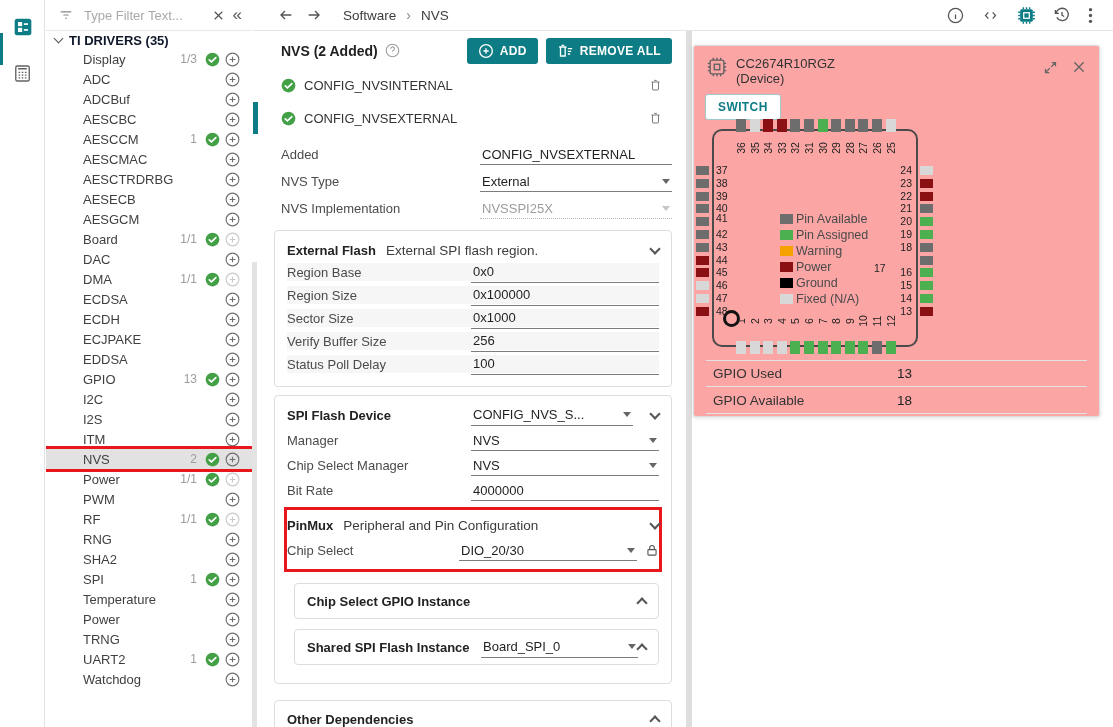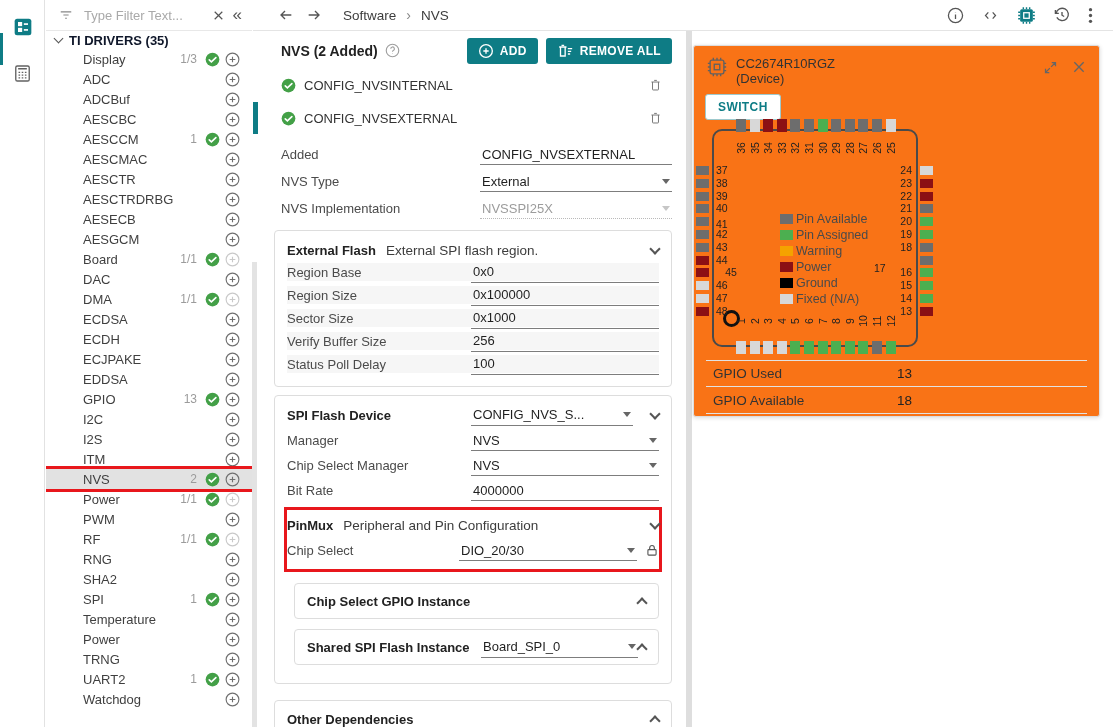--- a/index.html
+++ b/index.html
@@ -65,21 +65,21 @@
   .chev.up{transform:rotate(-135deg);margin-top:4px;}
   .card .frow{height:25px;}
   .card .frow.shaded{background:#f6f6f6;height:18px;margin-bottom:5px;}
   .pinmux{outline:3px solid #e8171c;margin:7px 0 14px;padding:2px 0 6px;}
   .subcard{border:1px solid #ddd;border-radius:4px;height:36px;display:flex;align-items:center;padding:0 12px;margin:10px 0 10px 7px;}
   .subcard .card-title{flex-shrink:0;}
   .othercard{margin-top:16px;}
   .othercard .card-hdr{height:24px;}
   
   .devcard{position:absolute;left:440px;top:45px;width:407px;height:372px;border:1px solid #ddd;border-radius:3px;
-    box-shadow:0 1px 4px rgba(0,0,0,.14);background:#f97316;}
+    box-shadow:0 1px 4px rgba(0,0,0,.14);background:#fca5a5;}
   .dev-hdr{display:flex;padding:10px 12px 0 12px;align-items:flex-start;}
   .dev-title{margin-left:8px;line-height:15px;color:#333;}
   .dev-actions{margin-left:auto;display:flex;gap:13px;align-items:center;padding-top:3px;}
   .dev-actions span{display:flex;}
   .switch-btn{margin:8px 0 0 11px;border:1px solid #9ec9cd;color:#0e7c85;font-weight:bold;font-size:12px;background:#fff;
     border-radius:3px;padding:5px 12px;letter-spacing:.4px;cursor:pointer;font-family:"Liberation Sans",sans-serif;}
   .diagram{position:absolute;left:0;top:70px;width:100%;height:244px;}
   .outline{position:absolute;left:18px;top:13px;width:206px;height:218px;border:2px solid #4a4a4a;border-radius:10px;}
   .pin{position:absolute;}
   .pnum{position:absolute;font-size:10.5px;color:#222;line-height:12px;}
@@ -192,29 +192,20 @@
           </span>
           <span class="ic">
             <svg width="15" height="15" viewBox="0 0 24 24" fill="none" stroke="#6f6f6f" stroke-width="1.8">
               <circle cx="12" cy="12" r="10.2"></circle>
               <path d="M12 7.5v9M7.5 12h9"></path>
             </svg>
           </span>
         </div>
         <div class="titem">
           <span class="lbl">AESCMAC</span>
-          <span class="ic">
-            <svg width="15" height="15" viewBox="0 0 24 24" fill="none" stroke="#6f6f6f" stroke-width="1.8">
-              <circle cx="12" cy="12" r="10.2"></circle>
-              <path d="M12 7.5v9M7.5 12h9"></path>
-            </svg>
-          </span>
-        </div>
-        <div class="titem">
-          <span class="lbl">AESCTR</span>
           <span class="ic">
             <svg width="15" height="15" viewBox="0 0 24 24" fill="none" stroke="#6f6f6f" stroke-width="1.8">
               <circle cx="12" cy="12" r="10.2"></circle>
               <path d="M12 7.5v9M7.5 12h9"></path>
             </svg>
           </span>
         </div>
         <div class="titem">
           <span class="lbl">AESCTRDRBG</span>
           <span class="ic">
@@ -854,21 +845,21 @@
         <div class="pnum rot" style="left: 79.8px; top: 193px; width: 16px; height: 24px;">4</div>
         <div class="pin" style="left: 2px; top: 88.4px; width: 13px; height: 9px; background: rgb(109, 109, 109);"></div>
         <div class="pnum" style="left: 22px; top: 86.4px; width: 30px; height: 12px;">40</div>
         <div class="pin" style="left: 226px; top: 88.4px; width: 13px; height: 9px; background: rgb(109, 109, 109);"></div>
         <div class="pnum" style="left: 180px; top: 86.4px; width: 38px; height: 12px; text-align: right;">21</div>
         <div class="pin" style="left: 96.4px; top: 3px; width: 10px; height: 13px; background: rgb(109, 109, 109);"></div>
         <div class="pnum rot" style="left: 93.4px; top: 20px; width: 16px; height: 24px;">32</div>
         <div class="pin" style="left: 96.4px; top: 225px; width: 10px; height: 13px; background: rgb(76, 175, 80);"></div>
         <div class="pnum rot" style="left: 93.4px; top: 193px; width: 16px; height: 24px;">5</div>
         <div class="pin" style="left: 2px; top: 101.2px; width: 13px; height: 9px; background: rgb(109, 109, 109);"></div>
-        <div class="pnum" style="left: 22px; top: 102px; width: 30px; height: 12px;">41</div>
+        <div class="pnum" style="left: 22px; top: 96px; width: 30px; height: 12px;">41</div>
         <div class="pin" style="left: 226px; top: 101.2px; width: 13px; height: 9px; background: rgb(76, 175, 80);"></div>
         <div class="pnum" style="left: 180px; top: 99.2px; width: 38px; height: 12px; text-align: right;">20</div>
         <div class="pin" style="left: 110px; top: 3px; width: 10px; height: 13px; background: rgb(109, 109, 109);"></div>
         <div class="pnum rot" style="left: 107px; top: 20px; width: 16px; height: 24px;">31</div>
         <div class="pin" style="left: 110px; top: 225px; width: 10px; height: 13px; background: rgb(76, 175, 80);"></div>
         <div class="pnum rot" style="left: 107px; top: 193px; width: 16px; height: 24px;">6</div>
         <div class="pin" style="left: 2px; top: 114px; width: 13px; height: 9px; background: rgb(109, 109, 109);"></div>
         <div class="pnum" style="left: 22px; top: 112px; width: 30px; height: 12px;">42</div>
         <div class="pin" style="left: 226px; top: 114px; width: 13px; height: 9px; background: rgb(76, 175, 80);"></div>
         <div class="pnum" style="left: 180px; top: 112px; width: 38px; height: 12px; text-align: right;">19</div>
@@ -886,21 +877,21 @@
         <div class="pnum rot" style="left: 134.2px; top: 193px; width: 16px; height: 24px;">8</div>
         <div class="pin" style="left: 2px; top: 139.6px; width: 13px; height: 9px; background: rgb(139, 16, 20);"></div>
         <div class="pnum" style="left: 22px; top: 137.6px; width: 30px; height: 12px;">44</div>
         <div class="pin" style="left: 226px; top: 139.6px; width: 13px; height: 9px; background: rgb(109, 109, 109);"></div>
         <div class="pnum" style="left: 180px; top: 137.6px; width: 38px; height: 12px; text-align: left; margin-top: 8px;">17</div>
         <div class="pin" style="left: 150.8px; top: 3px; width: 10px; height: 13px; background: rgb(109, 109, 109);"></div>
         <div class="pnum rot" style="left: 147.8px; top: 20px; width: 16px; height: 24px;">28</div>
         <div class="pin" style="left: 150.8px; top: 225px; width: 10px; height: 13px; background: rgb(76, 175, 80);"></div>
         <div class="pnum rot" style="left: 147.8px; top: 193px; width: 16px; height: 24px;">9</div>
         <div class="pin" style="left: 2px; top: 152.4px; width: 13px; height: 9px; background: rgb(139, 16, 20);"></div>
-        <div class="pnum" style="left: 22px; top: 150.4px; width: 30px; height: 12px; text-align: center;">45</div>
+        <div class="pnum" style="left: 22px; top: 150.4px; width: 30px; height: 12px;">45</div>
         <div class="pin" style="left: 226px; top: 152.4px; width: 13px; height: 9px; background: rgb(76, 175, 80);"></div>
         <div class="pnum" style="left: 180px; top: 150.4px; width: 38px; height: 12px; text-align: right;">16</div>
         <div class="pin" style="left: 164.4px; top: 3px; width: 10px; height: 13px; background: rgb(109, 109, 109);"></div>
         <div class="pnum rot" style="left: 161.4px; top: 20px; width: 16px; height: 24px;">27</div>
         <div class="pin" style="left: 164.4px; top: 225px; width: 10px; height: 13px; background: rgb(76, 175, 80);"></div>
         <div class="pnum rot" style="left: 161.4px; top: 193px; width: 16px; height: 24px;">10</div>
         <div class="pin" style="left: 2px; top: 165.2px; width: 13px; height: 9px; background: rgb(216, 216, 216);"></div>
         <div class="pnum" style="left: 22px; top: 163.2px; width: 30px; height: 12px;">46</div>
         <div class="pin" style="left: 226px; top: 165.2px; width: 13px; height: 9px; background: rgb(76, 175, 80);"></div>
         <div class="pnum" style="left: 180px; top: 163.2px; width: 38px; height: 12px; text-align: right;">15</div>

